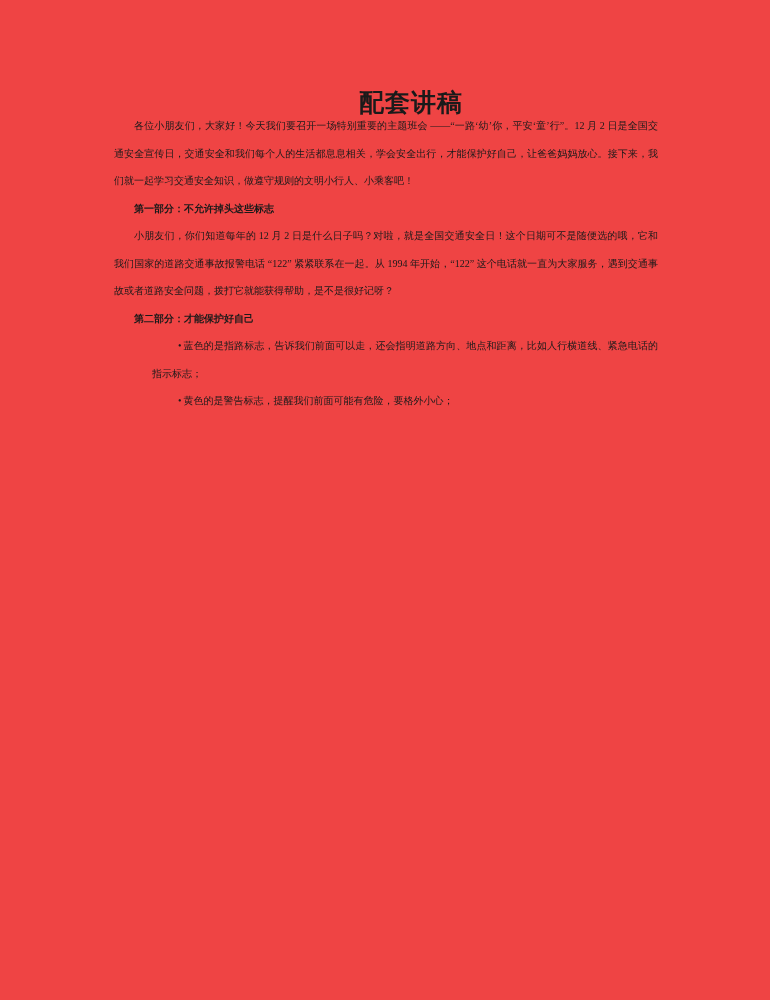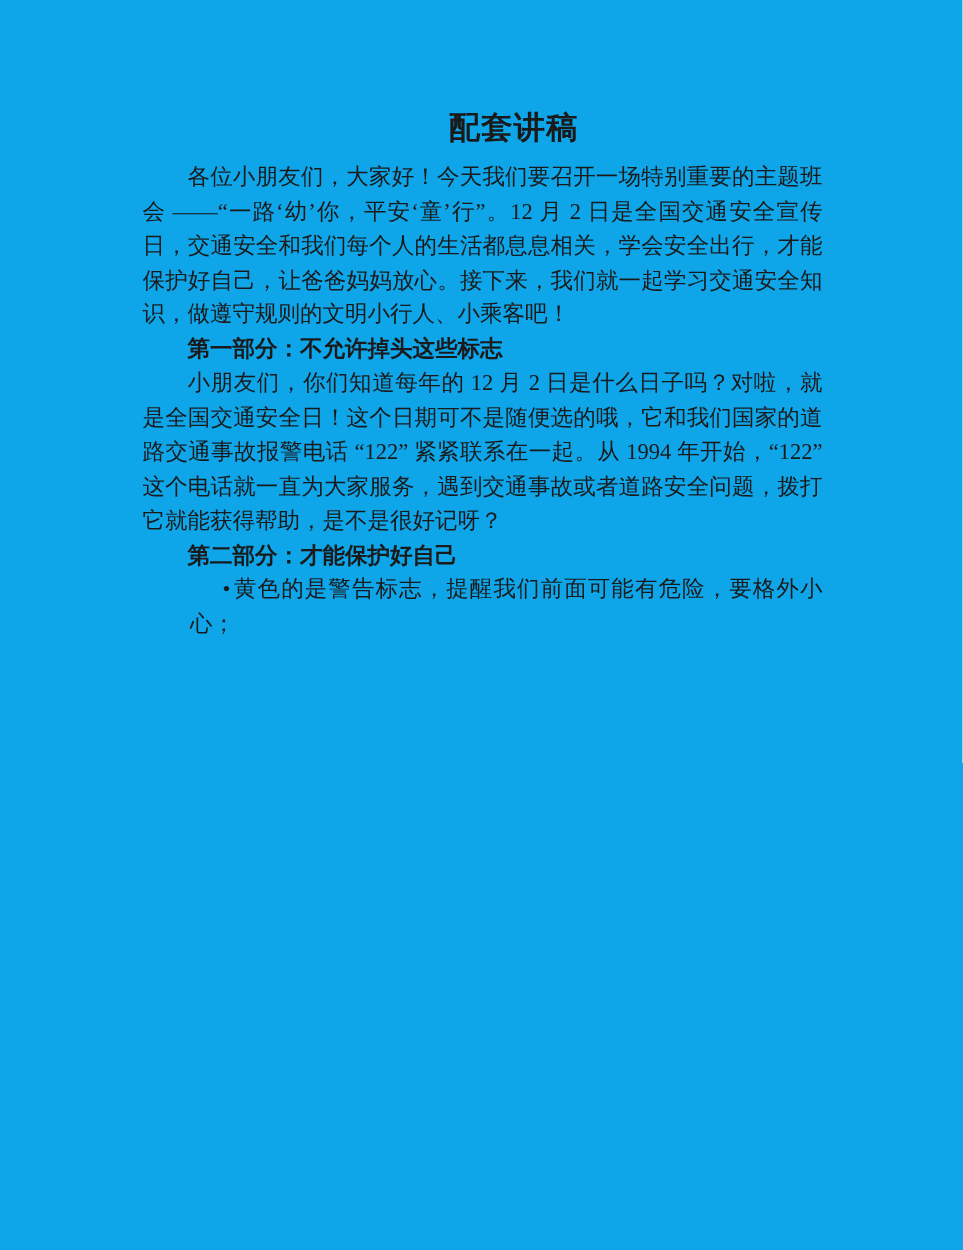--- a/index.html
+++ b/index.html
@@ -4,44 +4,44 @@
 <style>
   html, body {
     margin: 0;
     padding: 0;
     background: #ffffff;
   }
   .page {
     position: relative;
     width: 770px;
     height: 1000px;
-    background: #0ea5e9;
+    background: #ef4444;
     overflow: hidden;
     font-family: "Liberation Serif", "DejaVu Serif", serif;
     color: #1a1a1a;
   }
   .doc-title {
     position: absolute;
     top: 89px;
     left: 114px;
     width: 544px;
     margin: 0;
     text-align: center;
     text-indent: 2em;           
     font-size: 25px;
     line-height: 28px;
     font-weight: bold;
     letter-spacing: 1px;
   }
   .body-text {
     position: absolute;
-    top: 128px;
+    top: 112px;
     left: 114px;
     width: 544px;
-    font-size: 18px;
+    font-size: 10px;
     line-height: 27.5px;
     text-align: justify;
   }
   .body-text p {
     margin: 0;
     padding: 0;
   }
   .para {
     text-indent: 2em;
   }
@@ -71,18 +71,19 @@
     <p class="heading">第一部分：不允许掉头这些标志</p>
 
     <p class="para">小朋友们，你们知道每年的 12 月 2 日是什么日子吗？对啦，就是全国交通安全日！这个日期可不是随便选的哦，它和我们国家的道路交通事故报警电话 “122” 紧紧联系在一起。从 1994 年开始，“122” 这个电话就一直为大家服务，遇到交通事故或者道路安全问题，拨打它就能获得帮助，是不是很好记呀？</p>
 
 
     <p class="heading">第二部分：才能保护好自己</p>
 
 
 
 
+    <p class="bullet"><span class="marker">•</span><span>蓝色的是指路标志，告诉我们前面可以走，还会指明道路方向、地点和距离，比如人行横道线、紧急电话的指示标志；</span></p>
 
     <p class="bullet"><span class="marker">•</span><span>黄色的是警告标志，提醒我们前面可能有危险，要格外小心；</span></p>
 
 
   </div>
 </div>
 
 </body></html>

